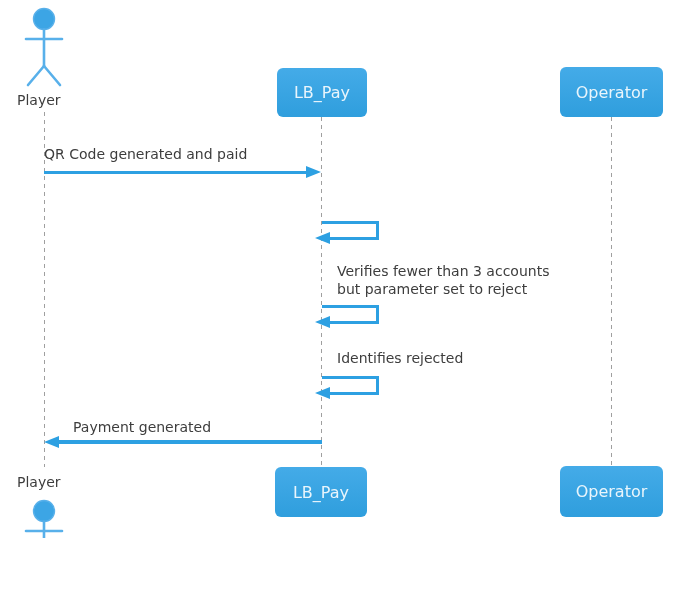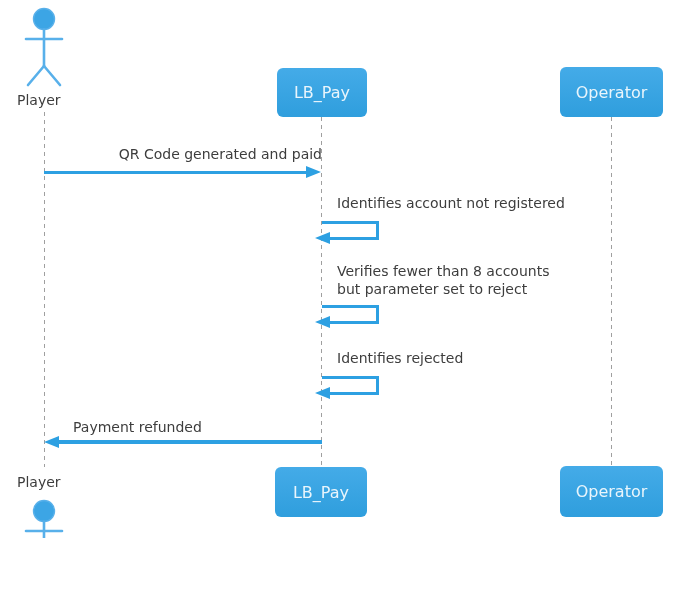--- a/index.html
+++ b/index.html
@@ -46,21 +46,21 @@
     font-size: 14px;
     color: var(--text);
   }
   .msg-label {
     position: absolute;
     font-size: 14px;
     color: var(--text);
     line-height: 18px;
     white-space: pre-line;
   }
-  .center { text-align: right; }
+  .center { text-align: left; }
   .msg-line { position: absolute; height: 3.5px; background: var(--arrow); }
   .head-right {
     position: absolute; width: 0; height: 0;
     border-top: 6.5px solid transparent;
     border-bottom: 6.5px solid transparent;
     border-left: 15px solid var(--arrow);
   }
   .head-left {
     position: absolute; width: 0; height: 0;
     border-top: 6.5px solid transparent;
@@ -98,34 +98,33 @@
     <span>LB_Pay</span>
   </div>
   <div class="pbox" style="left:560px; top:67px; width:103px; height:50px;">
     <span>Operator</span>
   </div>
 
   <div class="msg-label center" style="left:44px; top:145px; width:278px;">QR Code generated and paid</div>
   <div class="msg-line" style="left:44px; top:170.5px; width:262px;"></div>
   <div class="head-right" style="left:306px; top:165.8px;"></div>
 
-  <div class="msg-label" style="left:337px; top:194px;">Identifies account not registered</div>
   <div class="self-loop" style="left:322px; top:220.5px;"></div>
   <div class="head-left" style="left:315px; top:231.5px;"></div>
 
-  <div class="msg-label" style="left:337px; top:262px;">Verifies fewer than 8 accounts
+  <div class="msg-label" style="left:337px; top:262px;">Verifies fewer than 3 accounts
 but parameter set to reject</div>
   <div class="self-loop" style="left:322px; top:304.5px;"></div>
   <div class="head-left" style="left:315px; top:315.5px;"></div>
 
   <div class="msg-label" style="left:337px; top:349px;">Identifies rejected</div>
   <div class="self-loop" style="left:322px; top:376px;"></div>
   <div class="head-left" style="left:315px; top:387px;"></div>
 
-  <div class="msg-label" style="left:73px; top:418px;">Payment refunded</div>
+  <div class="msg-label" style="left:73px; top:418px;">Payment generated</div>
   <div class="msg-line" style="left:58px; top:440.2px; width:264px;"></div>
   <div class="head-left" style="left:44px; top:435.5px;"></div>
 
   <div class="actor-label" style="left:17px; top:474px;">Player</div>
   <svg class="actor" style="left:20px; top:498px;" width="48" height="86" viewBox="0 0 48 86">
     <circle cx="24" cy="13" r="10.5"></circle>
     <line x1="24" y1="23.5" x2="24" y2="60"></line>
     <line x1="6" y1="33" x2="42" y2="33"></line>
     <line x1="24" y1="60" x2="8" y2="81"></line>
     <line x1="24" y1="60" x2="40" y2="81"></line>

